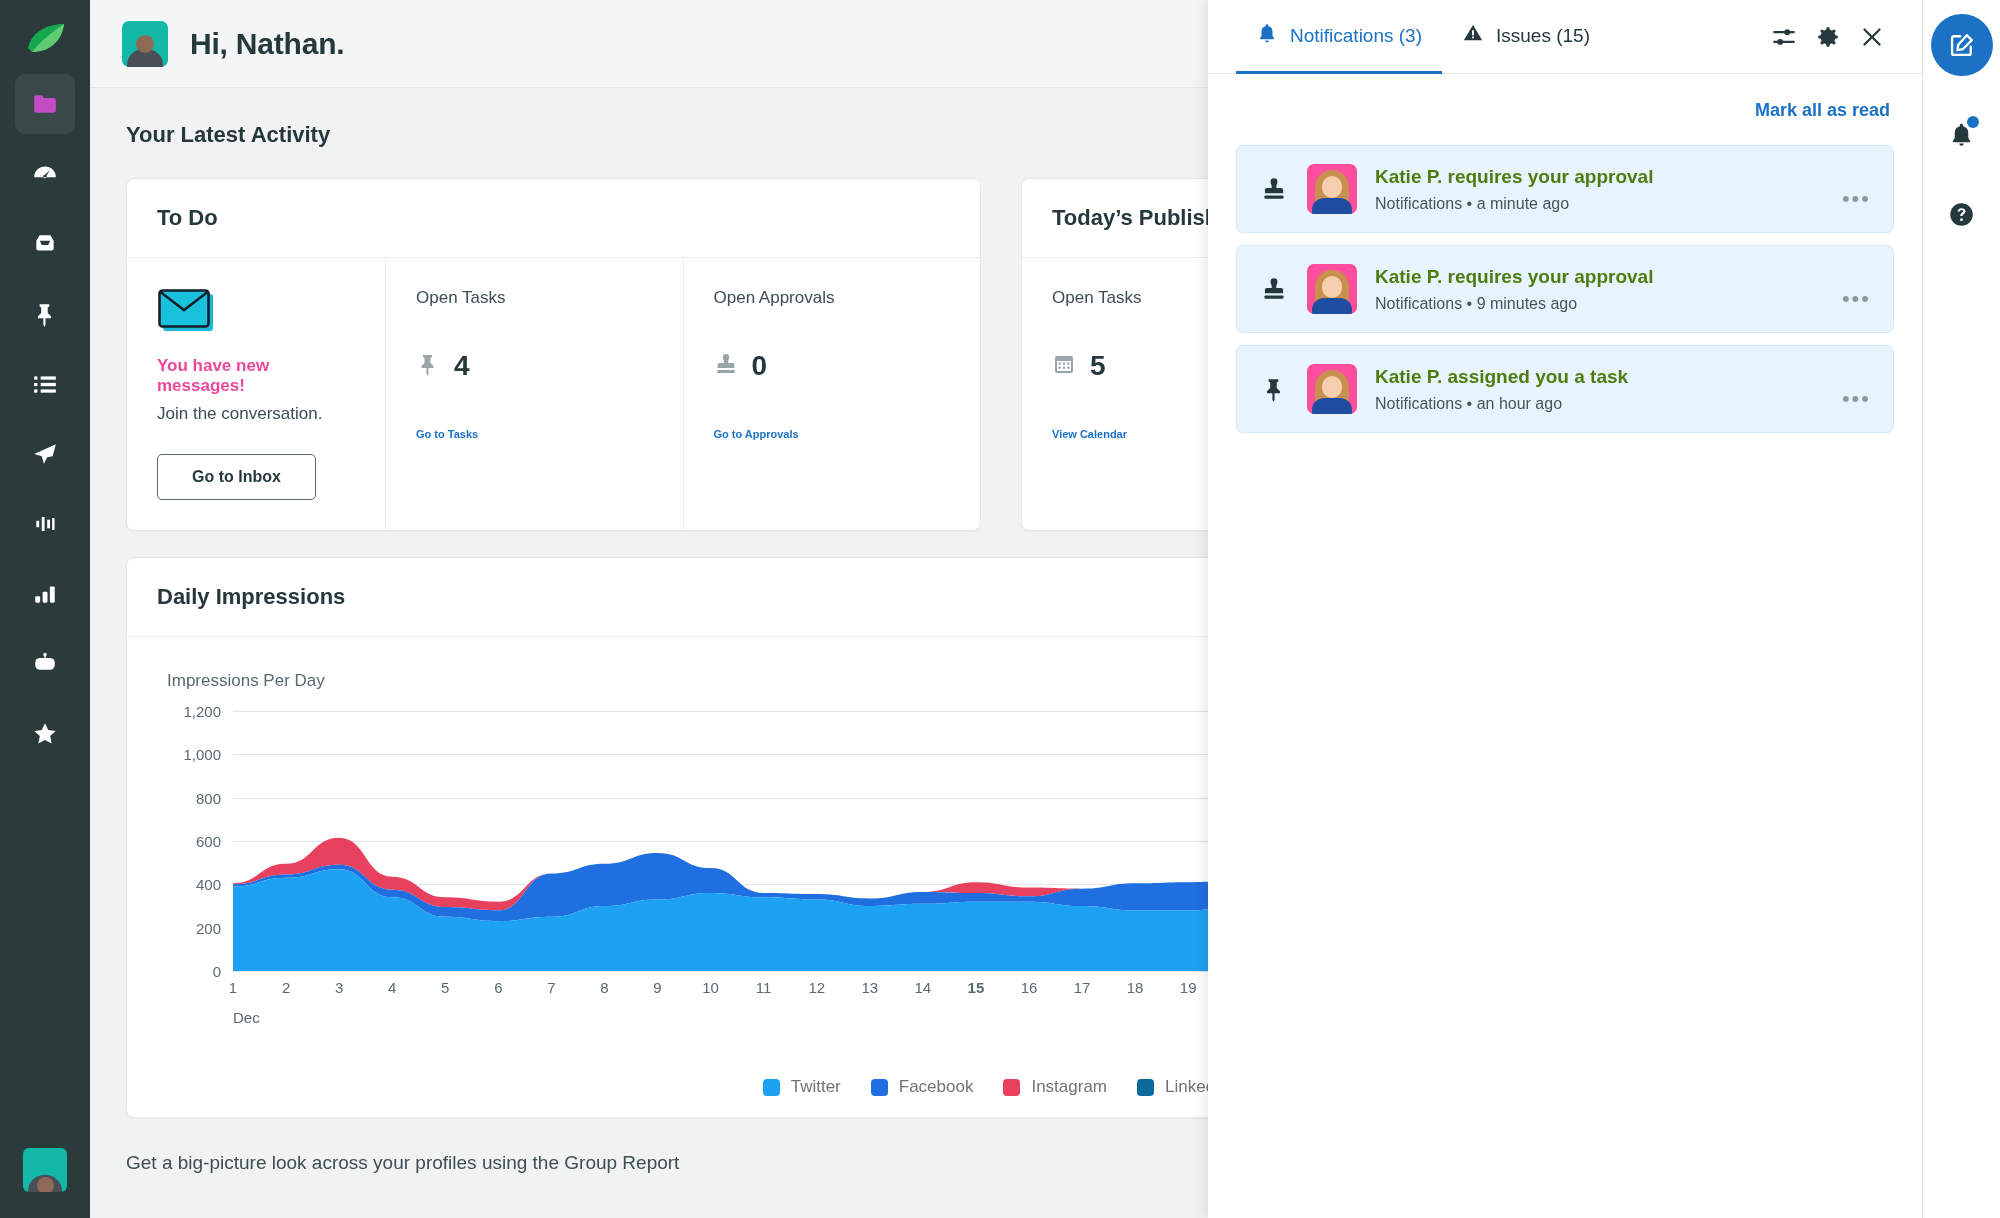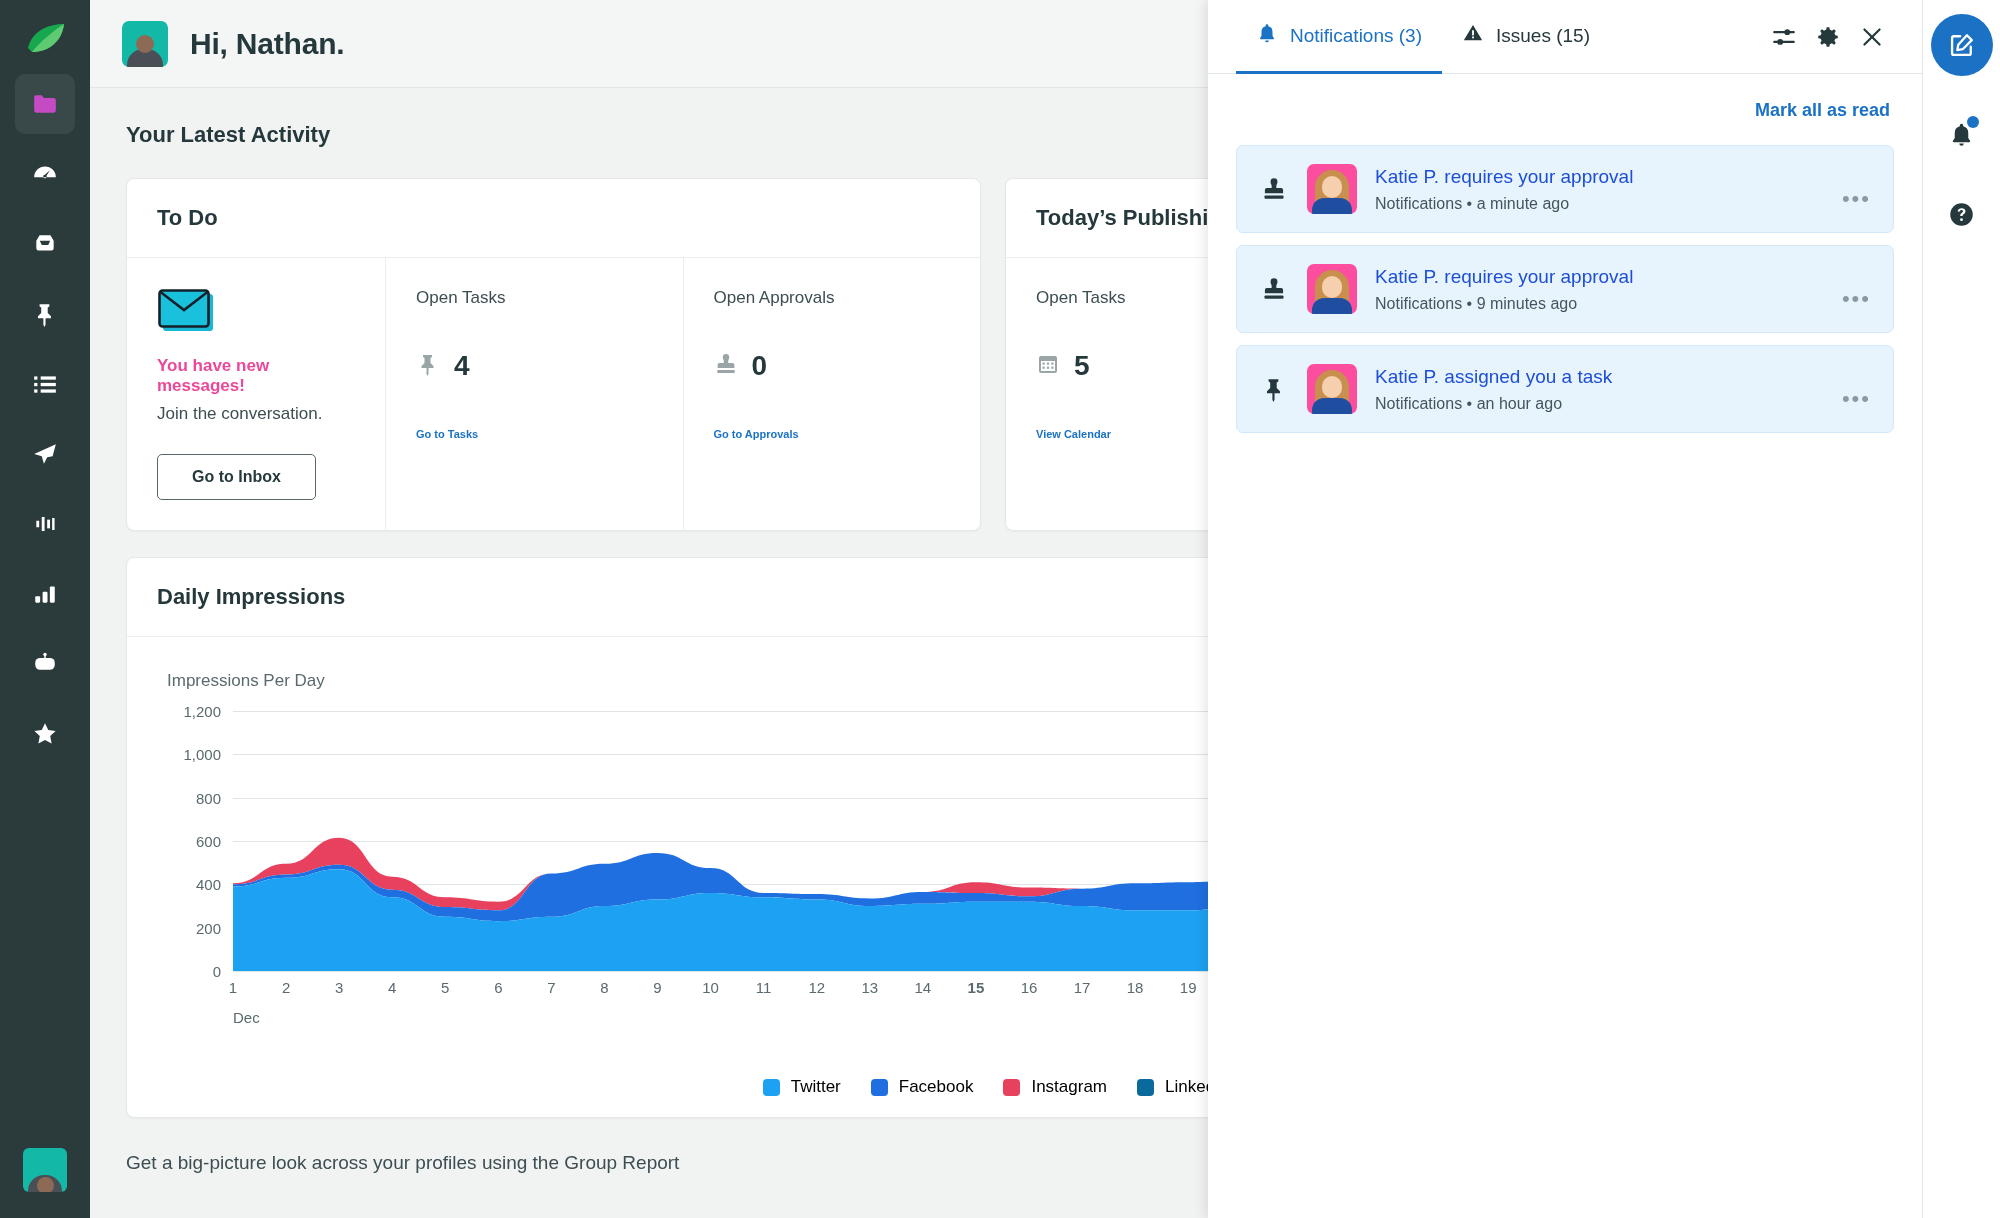--- a/index.html
+++ b/index.html
@@ -57,21 +57,21 @@
   .topbar-avatar .body { position: absolute; bottom: 0; width: 36px; height: 18px;
     border-radius: 16px 16px 0 0; background: #4a4f55; }
   .greeting {
     margin-left: 22px; font-size: 30px; font-weight: bold; color: #25383c;
     letter-spacing: -0.2px;
   }
 
   .content { padding: 34px 36px 0 36px; }
   .section-title { font-size: 22px; font-weight: bold; color: #25383c; }
 
-  .card-row { display: flex; gap: 24px; margin-top: 30px; }
+  .card-row { display: flex; gap: 40px; margin-top: 30px; }
   .card {
     background: #fff; border: 1px solid #e5e8e8; border-radius: 8px;
     box-shadow: 0 1px 2px rgba(0,0,0,0.04);
   }
   .card-header {
     padding: 26px 30px; font-size: 22px; font-weight: bold; color: #25383c;
     border-bottom: 1px solid #eceeee;
   }
   .todo-card { width: 855px; }
   .pub-card  { width: 855px; }
@@ -104,21 +104,21 @@
   .ylab { position: absolute; right: 0; font-size: 15px; color: #5a6a6e;
           transform: translateY(-50%); white-space: nowrap; }
   .plot { position: absolute; left: 66px; right: 0; top: 0; height: 260px; }
   .gridline { position: absolute; left: 0; right: 0; height: 1px; background: #e1e4e4; }
   .xlabels { position: absolute; left: 66px; right: 0; top: 268px; height: 24px; }
   .xlab { position: absolute; font-size: 15px; color: #5a6a6e; transform: translateX(-50%); }
   .month-lab { position: absolute; left: 66px; top: 298px; font-size: 15px; color: #5a6a6e; }
   .legend { display: flex; justify-content: center; gap: 30px; margin-top: 66px; }
   .legend-item { display: flex; align-items: center; gap: 11px; cursor: pointer; }
   .legend-swatch { width: 17px; height: 17px; border-radius: 4px; }
-  .legend-label { font-size: 17px; color: #000000; }
+  .legend-label { font-size: 17px; color: #737373; }
   .footer-note { margin-top: 34px; font-size: 19px; color: #3d4e52; }
 
   
   .panel {
     position: absolute; right: 78px; top: 0; width: 714px; height: 1218px;
     background: #fff; box-shadow: -3px 0 12px rgba(0,0,0,0.10);
     display: flex; flex-direction: column;
   }
   .panel-tabs {
     display: flex; align-items: center; padding: 0 28px; height: 74px;
@@ -149,21 +149,21 @@
     overflow: hidden; position: relative; flex: 0 0 50px;
     display: flex; align-items: flex-end; justify-content: center;
   }
   .notif-avatar .hair { position: absolute; top: 6px; width: 34px; height: 40px;
     border-radius: 17px 17px 8px 8px; background: #c98f4e; }
   .notif-avatar .face { position: absolute; top: 12px; width: 20px; height: 22px;
     border-radius: 10px; background: #f6cfae; z-index: 2; }
   .notif-avatar .shirt { position: absolute; bottom: 0; width: 40px; height: 16px;
     border-radius: 12px 12px 0 0; background: #1f4ea1; z-index: 3; }
   .notif-text { flex: 1 1 auto; }
-  .notif-title { font-size: 19px; font-weight: normal; color: #1d4ed8; }
+  .notif-title { font-size: 19px; font-weight: bold; color: #4d7c0f; }
   .notif-meta { font-size: 16px; color: #43565a; margin-top: 7px; }
   .notif-more { color: #8b9a9e; font-size: 22px; letter-spacing: 2px; cursor: pointer;
     align-self: flex-end; margin-bottom: 2px; }
 
   
   .rrail {
     position: absolute; right: 0; top: 0; width: 78px; height: 1218px;
     background: #fff; border-left: 1px solid #e3e6e6;
     display: flex; flex-direction: column; align-items: center; padding-top: 14px;
   }

